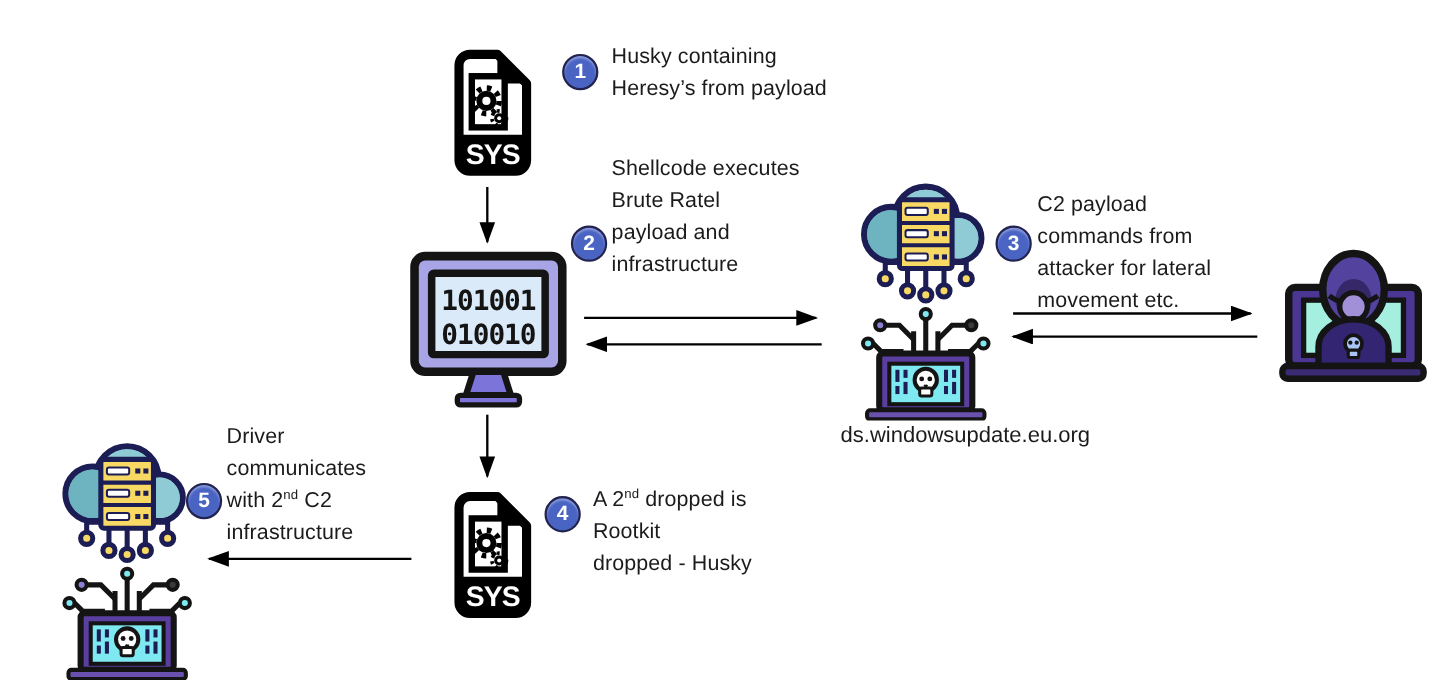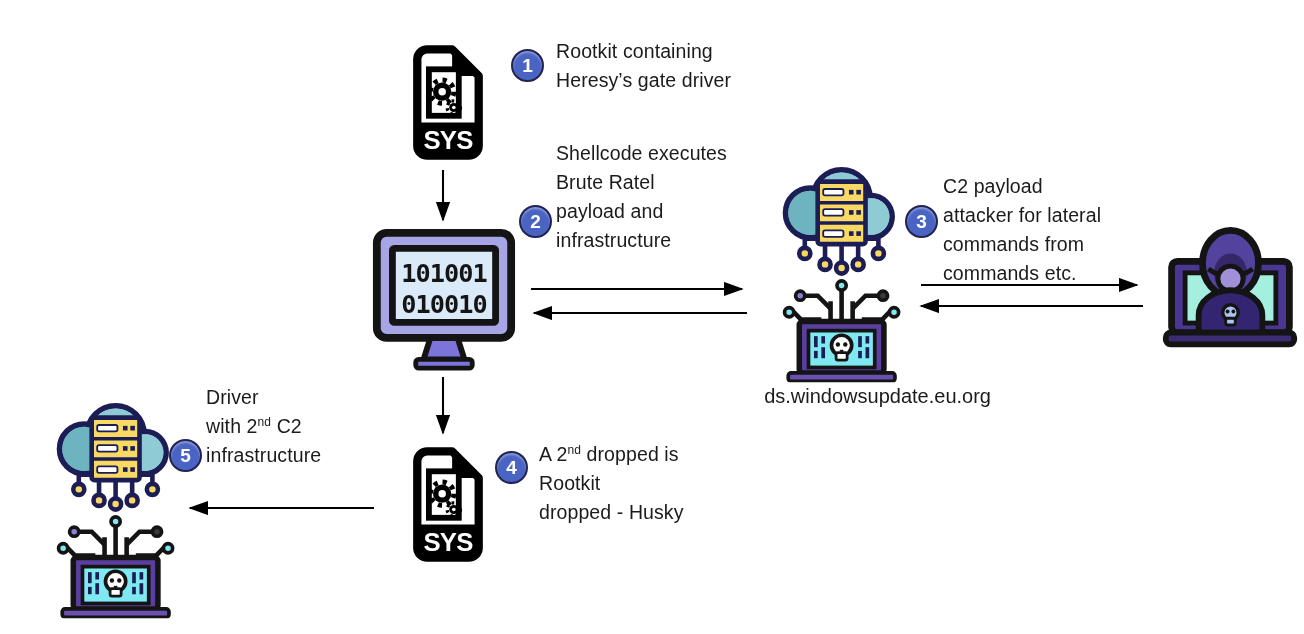--- a/index.html
+++ b/index.html
@@ -134,22 +134,22 @@
 
 <svg class="icon" style="left:404px;top:44px" width="83" height="117" viewBox="0 0 100 140">
   <use href="#sym-sys"></use>
   <text x="53" y="126" class="sys-label">SYS</text>
 </svg>
 
 <div class="badge" style="left:511px;top:49px">
   <span>1</span>
 </div>
 <div class="note" style="left:556px;top:37px">
-  <div>Rootkit containing</div>
-  <div>Heresy’s gate driver</div>
+  <div>Husky containing</div>
+  <div>Heresy’s from payload</div>
 </div>
 
 <svg class="icon" style="left:371px;top:227px" width="146" height="146" viewBox="0 0 150 150">
   <rect x="6" y="6" width="138" height="108" rx="10" fill="#a8a5e6" stroke="#141414" stroke-width="8"></rect>
   <rect x="22" y="22" width="106" height="76" rx="2" fill="#dbeaf8" stroke="#141414" stroke-width="7"></rect>
   <text x="75" y="56" class="code">101001</text>
   <text x="75" y="88" class="code">010010</text>
   <path d="M61 114 h28 l7 22 h-42 z" fill="#7c74d8" stroke="#141414" stroke-width="6"></path>
   <rect x="46" y="136" width="58" height="9" rx="3" fill="#7c74d8" stroke="#141414" stroke-width="5"></rect>
 </svg>
@@ -167,23 +167,23 @@
 <svg class="icon" style="left:768px;top:155px" width="138" height="228" viewBox="0 0 150 246">
   <use href="#sym-c2"></use>
 </svg>
 <div class="domain" style="left:731px;top:385px;width:260px">ds.windowsupdate.eu.org</div>
 
 <div class="badge" style="left:905px;top:205px">
   <span>3</span>
 </div>
 <div class="note" style="left:943px;top:172px">
   <div>C2 payload</div>
+  <div>commands from</div>
   <div>attacker for lateral</div>
-  <div>commands from</div>
-  <div>commands etc.</div>
+  <div>movement etc.</div>
 </div>
 
 <svg class="icon" style="left:1160px;top:212px" width="140" height="142" viewBox="0 0 145 145">
   <rect x="12" y="50" width="122" height="74" rx="6" fill="#4b3694" stroke="#141414" stroke-width="7"></rect>
   <rect x="26" y="62" width="94" height="52" fill="#a5efe0" stroke="#141414" stroke-width="5"></rect>
   <ellipse cx="73" cy="52" rx="29" ry="34" fill="#53439e" stroke="#141414" stroke-width="7"></ellipse>
   <ellipse cx="73" cy="62" rx="17" ry="20" fill="#352768"></ellipse>
   <path d="M50 58 q23 16 46 0" stroke="#141414" stroke-width="5" fill="none"></path>
   <circle cx="73" cy="68" r="13" fill="#a18fd8" stroke="#141414" stroke-width="5"></circle>
   <path d="M40 124 V106 a33 26 0 0 1 66 0 V124 Z" fill="#342572" stroke="#141414" stroke-width="6"></path>
@@ -210,15 +210,16 @@
 
 <svg class="icon" style="left:42px;top:391px" width="138" height="228" viewBox="0 0 150 246">
   <use href="#sym-c2"></use>
 </svg>
 
 <div class="badge" style="left:169px;top:439px">
   <span>5</span>
 </div>
 <div class="note" style="left:206px;top:383px">
   <div>Driver</div>
+  <div>communicates</div>
   <div><span>with 2</span><sup>nd</sup><span> C2</span></div>
   <div>infrastructure</div>
 </div>
 
 </body></html>

